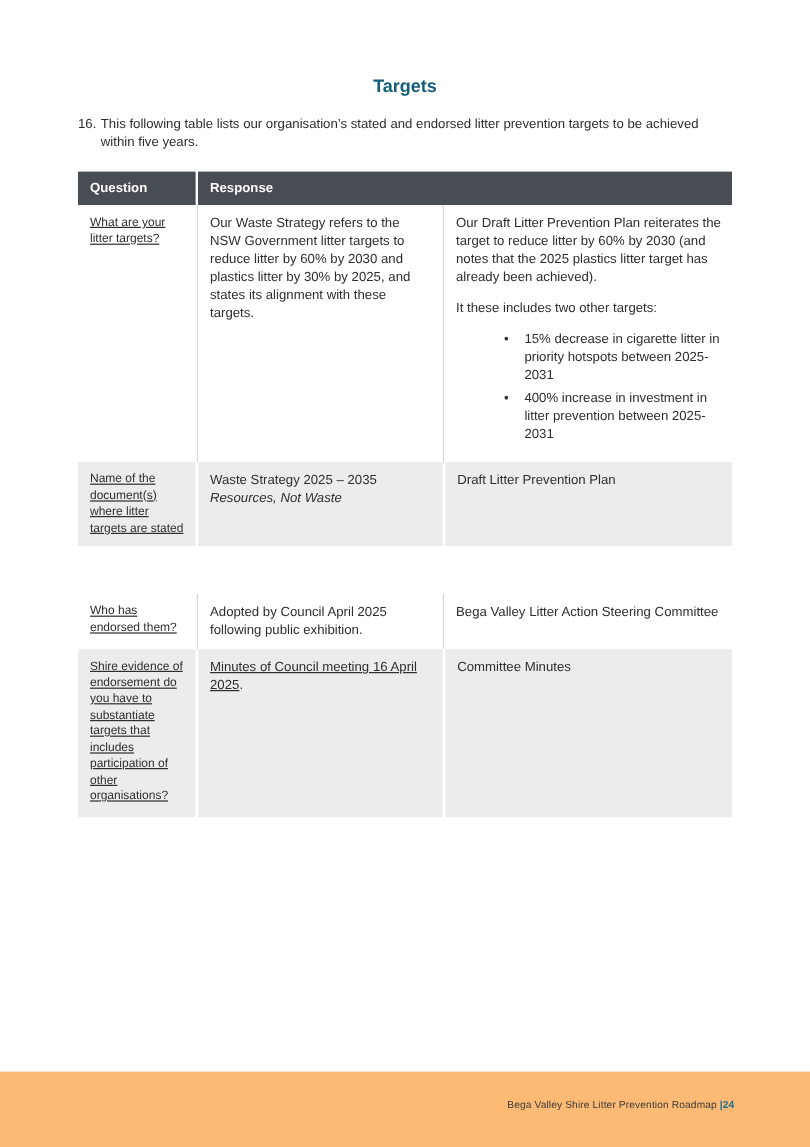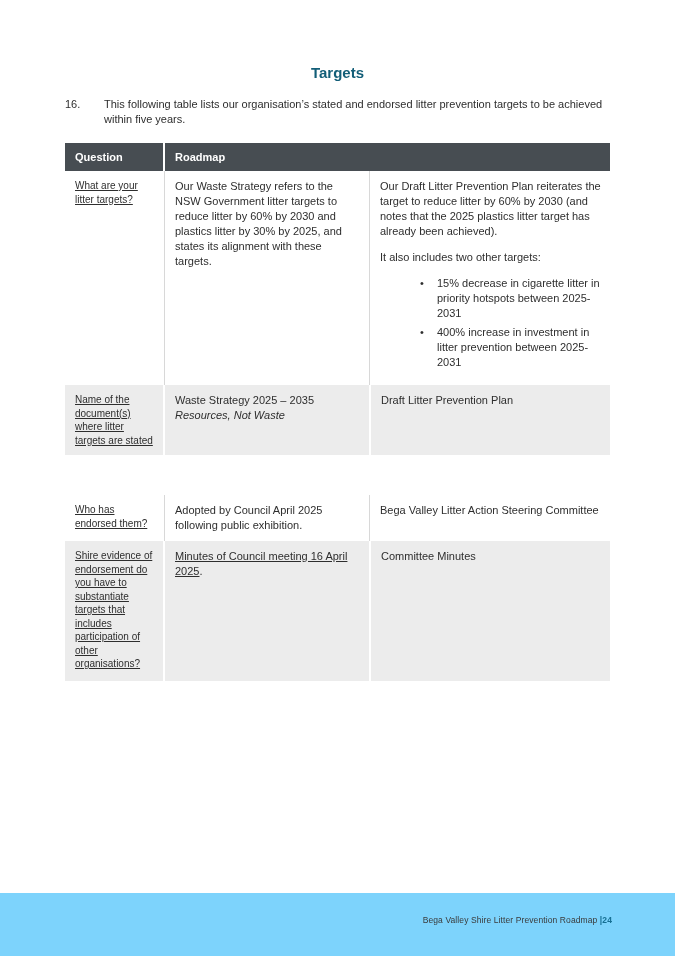--- a/index.html
+++ b/index.html
@@ -30,21 +30,20 @@
     line-height: 1.2;
     text-align: center;
   }
   .intro {
     margin-top: 15px;
     display: flex;
     font-size: 11px;
     line-height: 15px;
     color: #2e2e2e;
     width: 540px;
-    gap: 20px;
   }
   .intro .num { flex: 0 0 19px; }
   .intro .txt { flex: 1; }
 
   
   .q-table { margin-top: 16px; width: 545px; }
   .t-row {
     display: grid;
     width: 545px;
   }
@@ -93,21 +92,21 @@
     cursor: pointer;
   }
 
   
   .footer-band {
     position: absolute;
     left: 0;
     bottom: 0;
     width: 675px;
     height: 63px;
-    background: #7dd3fc;
+    background: #fdba74;
     padding-left: 12px;
   }
   .footer-text {
     position: absolute;
     right: 63px;
     top: 22px;
     font-size: 8.5px;
     color: #3a3a3a;
     letter-spacing: 0.1px;
   }
@@ -126,29 +125,29 @@
 
     <div class="intro">
       <span class="num">16.</span>
       <span class="txt">This following table lists our organisation’s stated and endorsed litter prevention targets to be achieved within five years.</span>
     </div>
 
     <div class="q-table">
 
       <div class="t-row t-head">
         <div class="cell">Question</div>
-        <div class="cell">Roadmap</div>
+        <div class="cell">Response</div>
       </div>
 
       <div class="t-row row-line">
         <div class="cell q-cell r1">What are your litter targets?</div>
         <div class="cell r1">Our Waste Strategy refers to the NSW Government litter targets to reduce litter by 60% by 2030 and plastics litter by 30% by 2025, and states its alignment with these targets.</div>
         <div class="cell r1">
           <div class="para">Our Draft Litter Prevention Plan reiterates the target to reduce litter by 60% by 2030 (and notes that the 2025 plastics litter target has already been achieved).</div>
-          <div class="para">It also includes two other targets:</div>
+          <div class="para">It these includes two other targets:</div>
           <ul class="bullets">
             <li>15% decrease in cigarette litter in priority hotspots between 2025-2031</li>
             <li>400% increase in investment in litter prevention between 2025-2031</li>
           </ul>
         </div>
       </div>
 
       <div class="t-row row-gap row-shade">
         <div class="cell q-cell r2">Name of the document(s) where litter targets are stated</div>
         <div class="cell r2">

